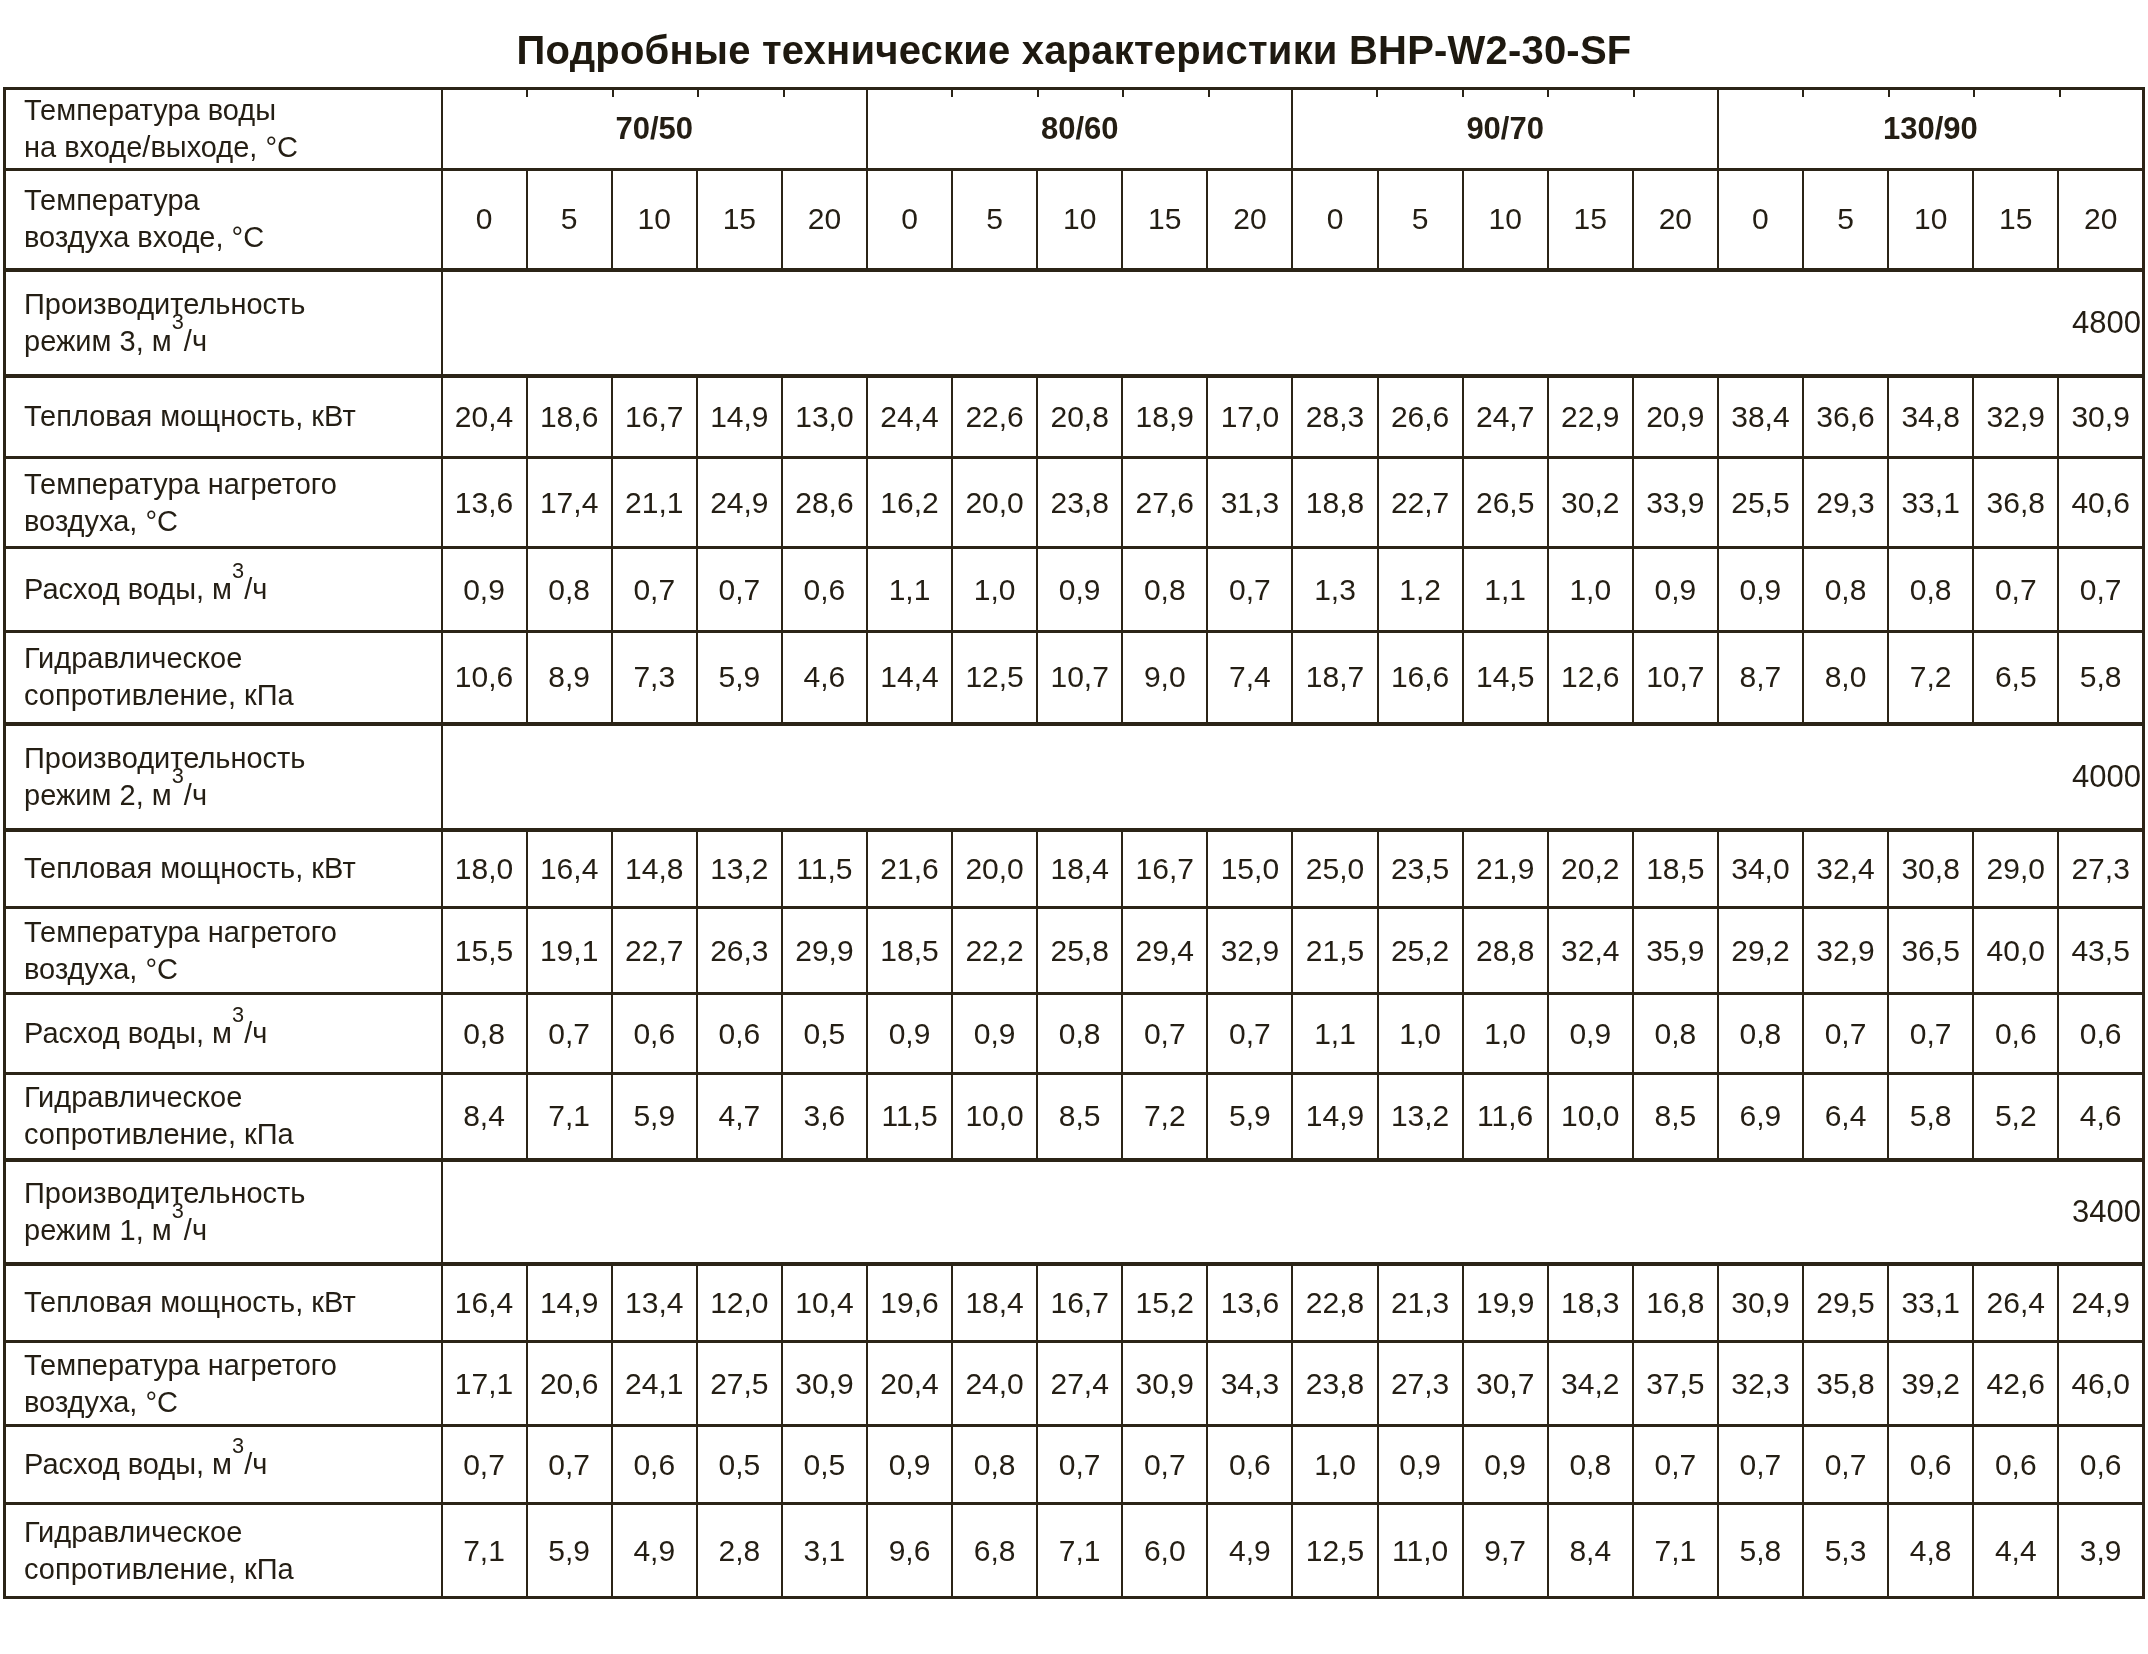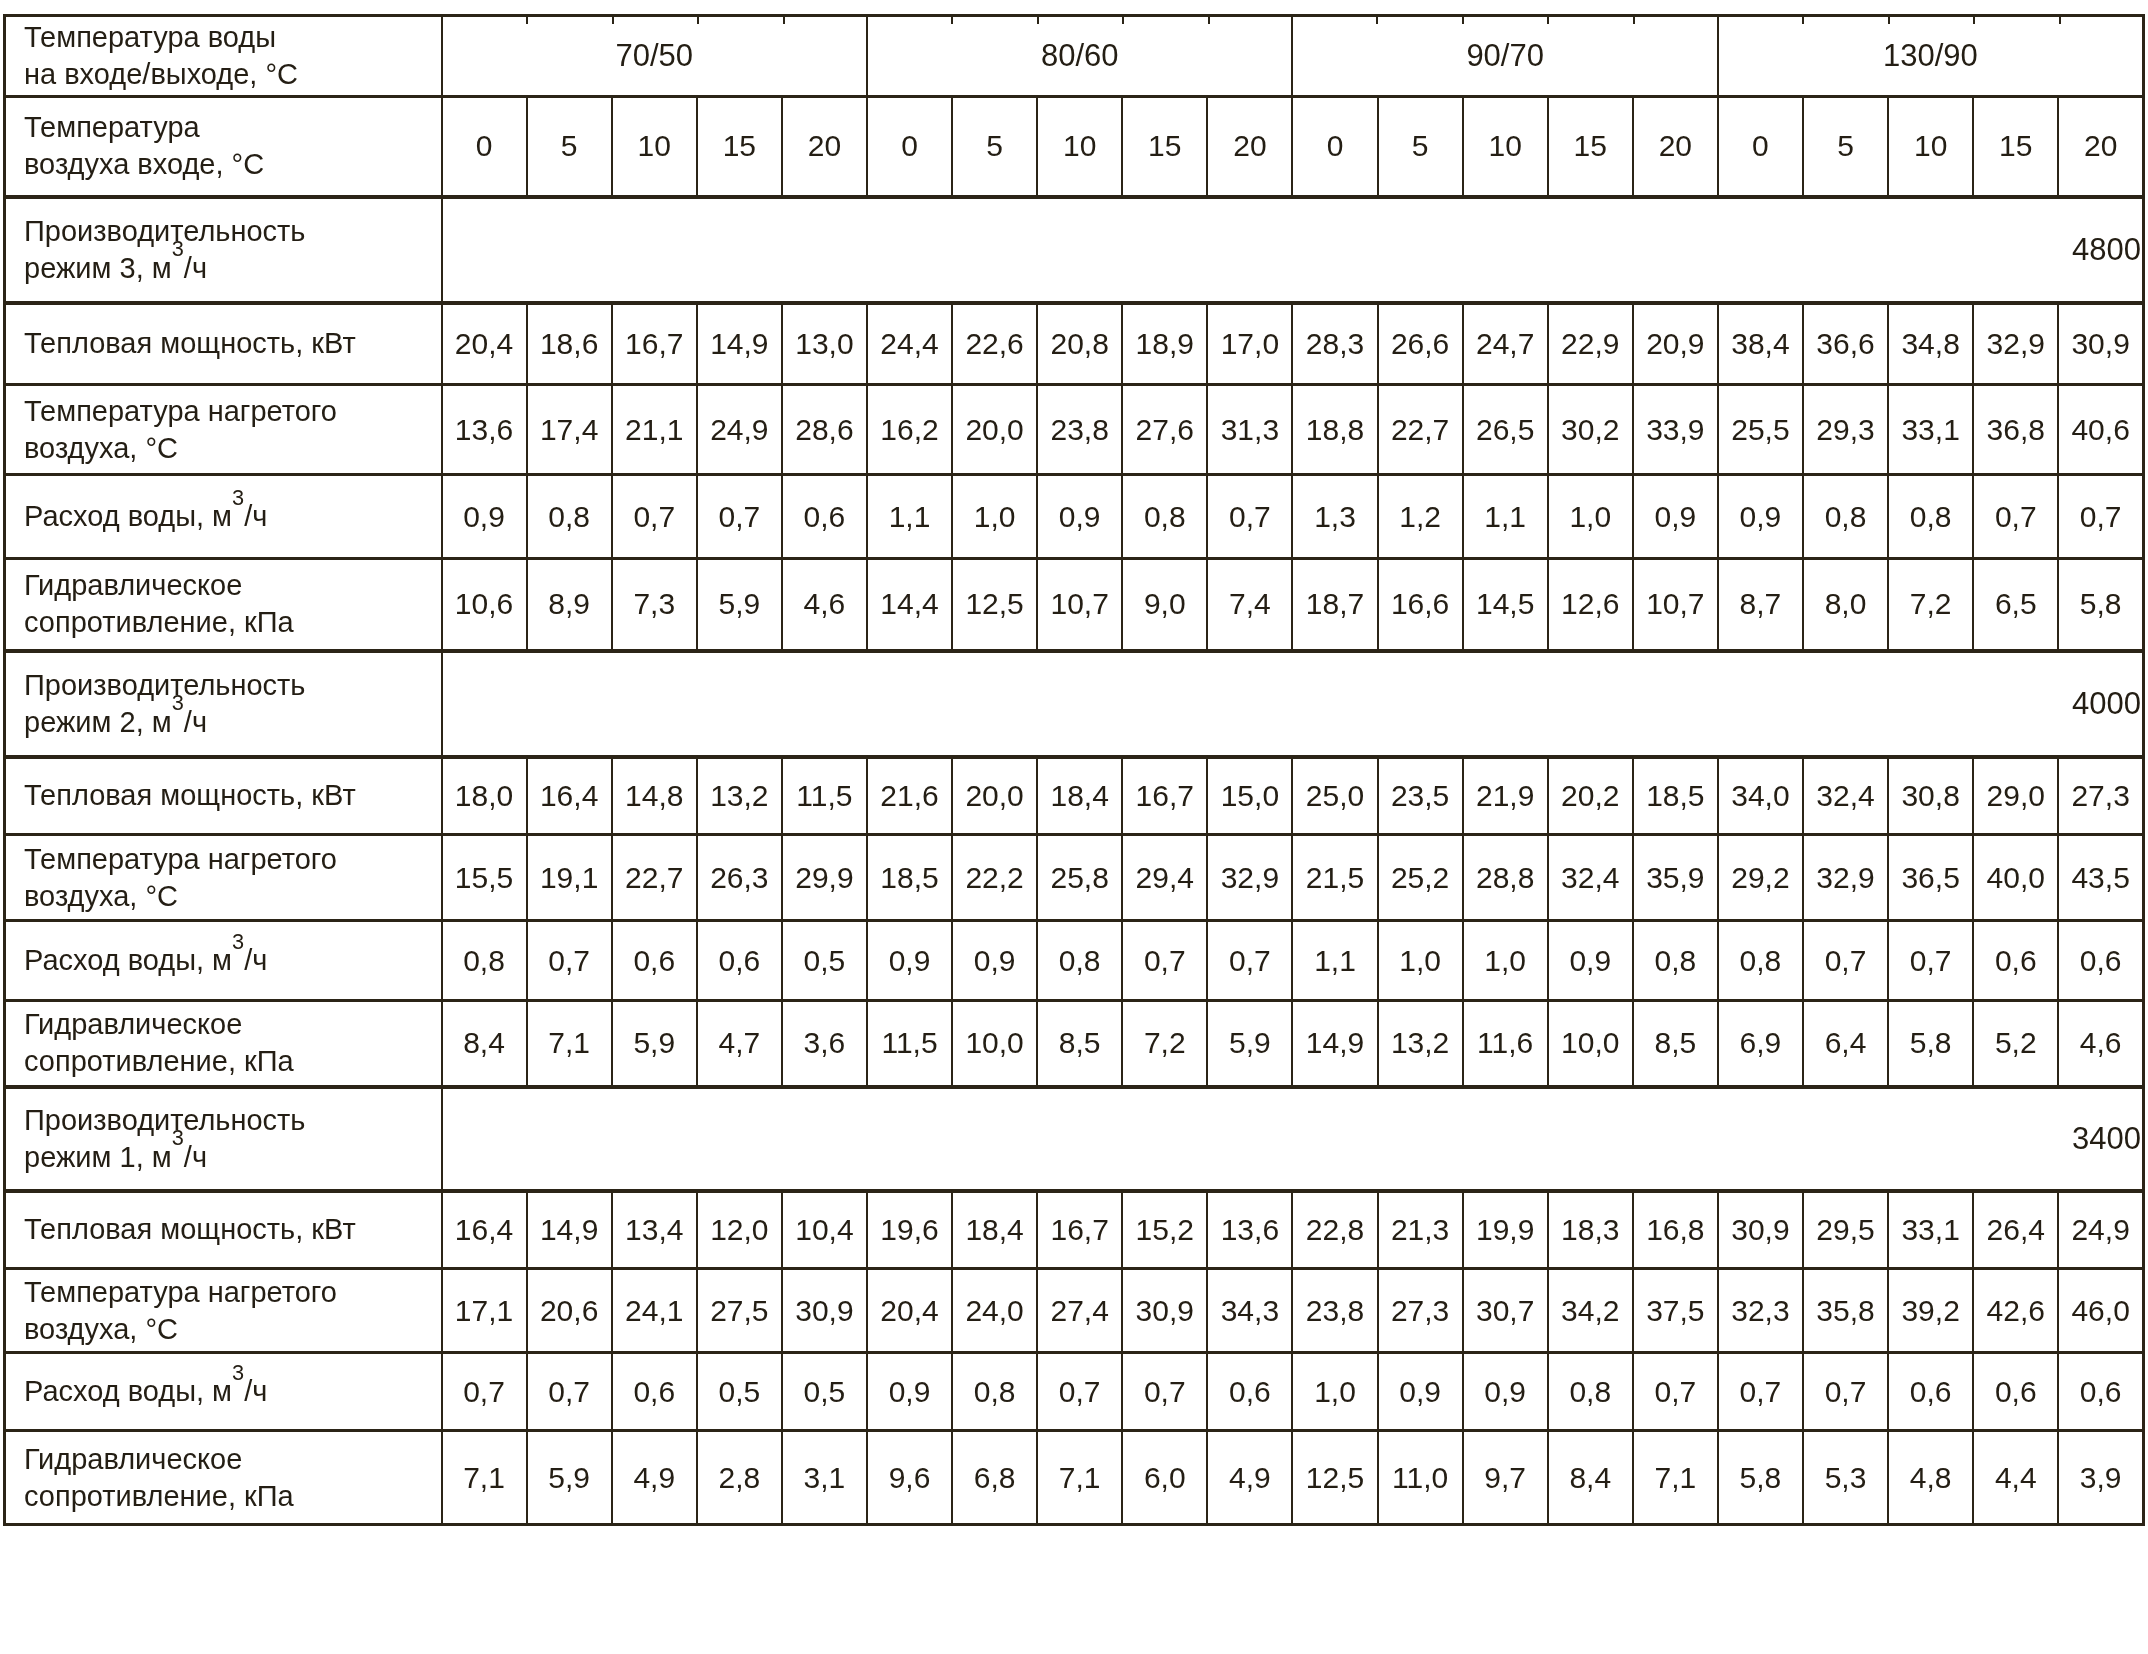--- a/index.html
+++ b/index.html
@@ -2,30 +2,31 @@
 <html><head>
 <meta charset="utf-8">
 <style>
   html,body{margin:0;padding:0;background:#ffffff;}
   .page{width:2148px;height:1654px;background:#fff;font-family:"Liberation Sans","DejaVu Sans",sans-serif;color:#241e14;overflow:hidden;position:relative;}
   .title{padding-top:28px;text-align:center;font-size:40px;font-weight:bold;letter-spacing:.2px;color:#1e1910;}
   table.specs{border-collapse:collapse;table-layout:fixed;width:2142px;margin:14px 0 0 3px;border:3px solid #2b2417;}
   td{border:2px solid #2b2417;border-top-width:3px;border-bottom-width:3px;vertical-align:middle;overflow:hidden;}
   td.label{text-align:left;padding:2px 8px 2px 18px;font-size:29px;line-height:1.28;white-space:pre-line;margin-top:38px;}
   td.val{text-align:center;font-size:30px;padding:0;}
-  td.group{text-align:center;font-size:31px;font-weight:normal;}
+  td.group{text-align:center;font-size:31px;font-weight:bold;}
   td.capval{text-align:right;font-size:31px;font-weight:normal;}
   tr.caprow td{border-top-width:4px;border-bottom-width:4px;}
   sup.s3{font-size:0.75em;position:relative;top:-0.5em;line-height:0;}
   .ticks{background-image:repeating-linear-gradient(to right,transparent 0,transparent 83.4px,#2b2417 83.4px,#2b2417 85.4px);background-size:100% 7px;background-repeat:no-repeat;}
 </style>
 </head>
 <body>
 
 <div class="page">
+  <div class="title">Подробные технические характеристики BHP-W2-30-SF</div>
   <table class="specs">
     <colgroup id="cols">
         <col style="width: 437px;">
         <col>
         <col>
         <col>
         <col>
         <col>
         <col>
         <col>

